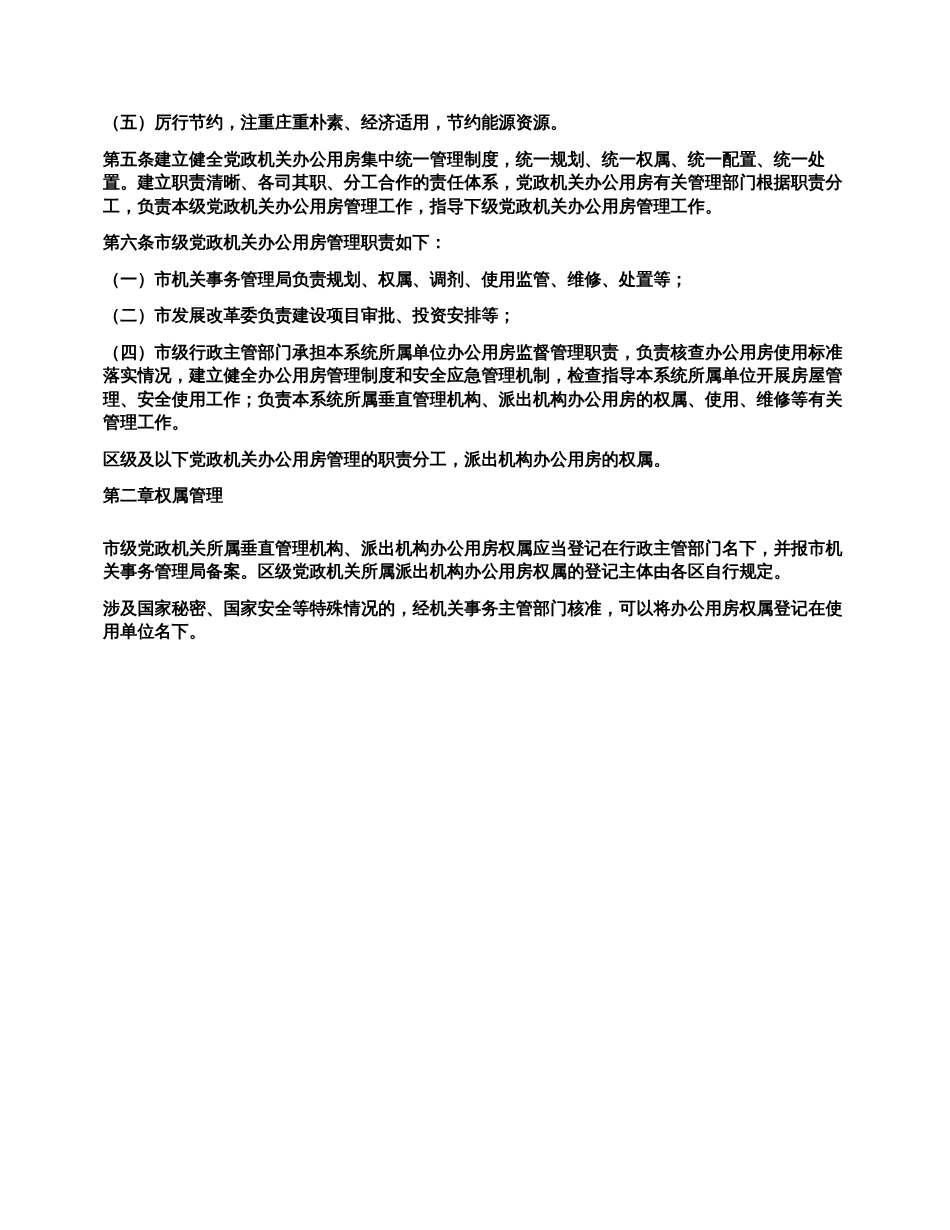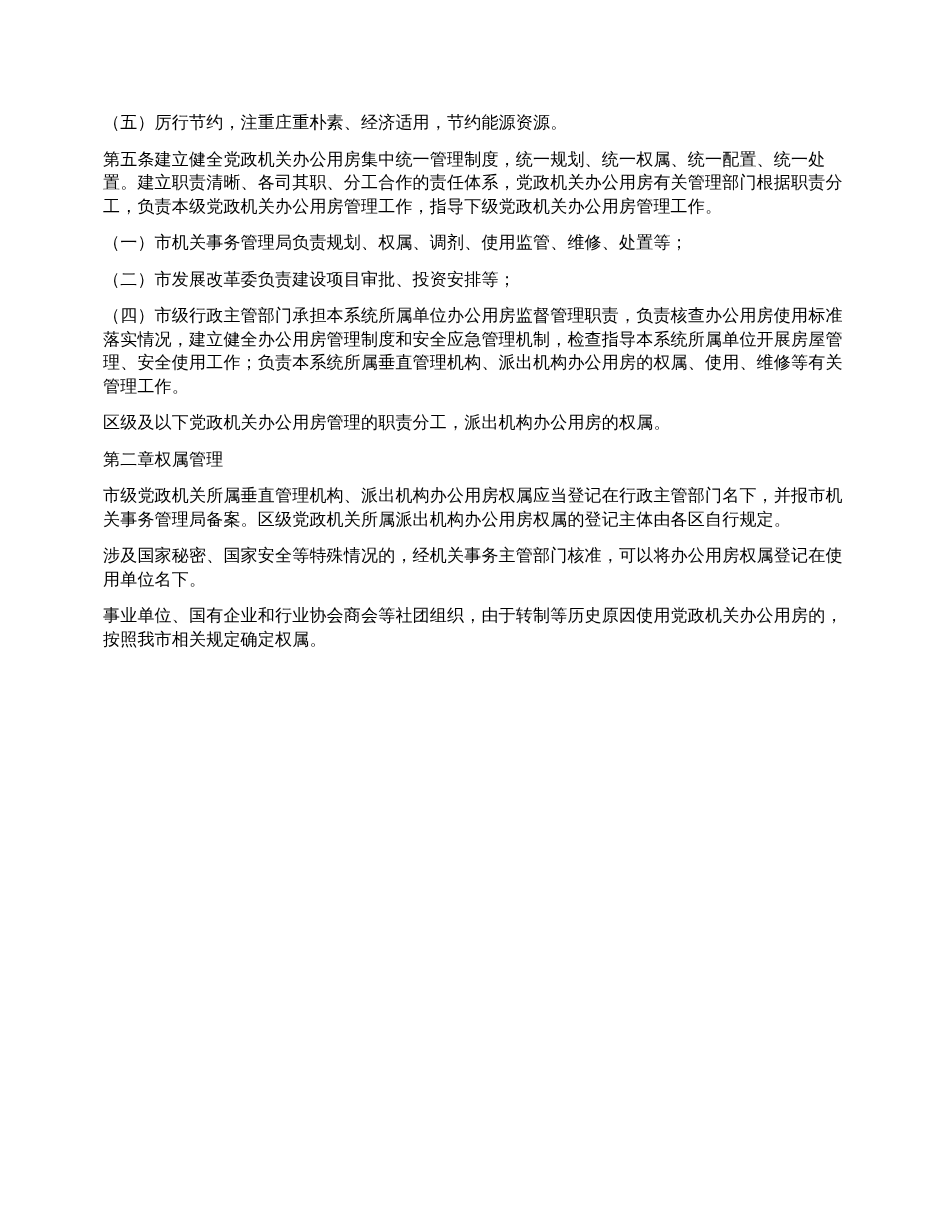--- a/index.html
+++ b/index.html
@@ -17,40 +17,40 @@
     box-sizing: border-box;
     width: 950px;
     height: 1230px;
     padding: 111px 103px 40px 103px;
     background: #ffffff;
   }
   .doc-body p {
     margin: 0 0 13px 0;
     font-size: 17px;
     line-height: 23.5px;
-    font-weight: normal;
+    font-weight: bold;
     color: #000000;
     text-align: left;
     letter-spacing: 0.2px;
     word-break: break-all;
   }
   .doc-body p.chapter-heading {
     
-    margin: 0 0 13px 0;
+    margin: 0 0 29px 0;
   }
 </style>
 </head>
 <body>
 
 <div class="page">
   <div class="doc-body">
     <p>（五）厉行节约，注重庄重朴素、经济适用，节约能源资源。</p>
     <p>第五条建立健全党政机关办公用房集中统一管理制度，统一规划、统一权属、统一配置、统一处置。建立职责清晰、各司其职、分工合作的责任体系，党政机关办公用房有关管理部门根据职责分工，负责本级党政机关办公用房管理工作，指导下级党政机关办公用房管理工作。</p>
+    <p>第六条市级党政机关办公用房管理职责如下：</p>
     <p>（一）市机关事务管理局负责规划、权属、调剂、使用监管、维修、处置等；</p>
     <p>（二）市发展改革委负责建设项目审批、投资安排等；</p>
     <p>（四）市级行政主管部门承担本系统所属单位办公用房监督管理职责，负责核查办公用房使用标准落实情况，建立健全办公用房管理制度和安全应急管理机制，检查指导本系统所属单位开展房屋管理、安全使用工作；负责本系统所属垂直管理机构、派出机构办公用房的权属、使用、维修等有关管理工作。</p>
     <p>区级及以下党政机关办公用房管理的职责分工，派出机构办公用房的权属。</p>
     <p class="chapter-heading">第二章权属管理</p>
     <p>市级党政机关所属垂直管理机构、派出机构办公用房权属应当登记在行政主管部门名下，并报市机关事务管理局备案。区级党政机关所属派出机构办公用房权属的登记主体由各区自行规定。</p>
     <p>涉及国家秘密、国家安全等特殊情况的，经机关事务主管部门核准，可以将办公用房权属登记在使用单位名下。</p>
-    <p>事业单位、国有企业和行业协会商会等社团组织，由于转制等历史原因使用党政机关办公用房的，按照我市相关规定确定权属。</p>
   </div>
 </div>
 
 </body></html>

